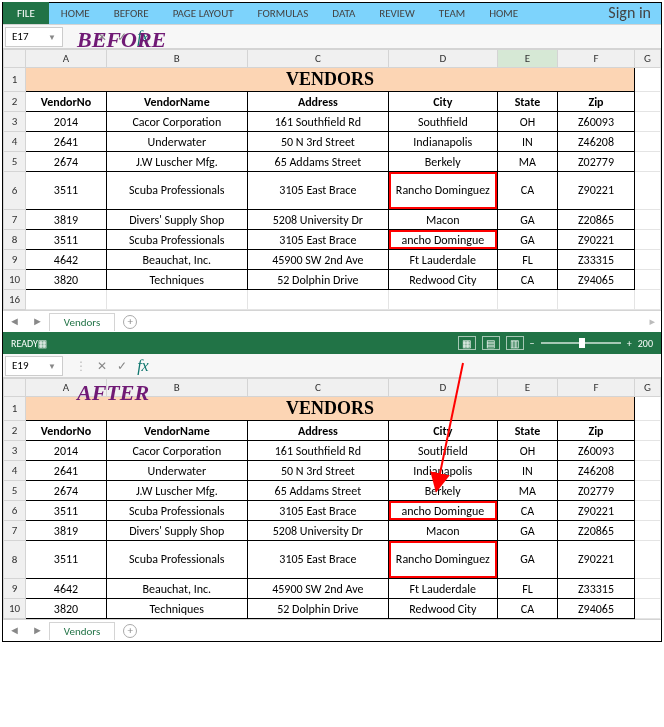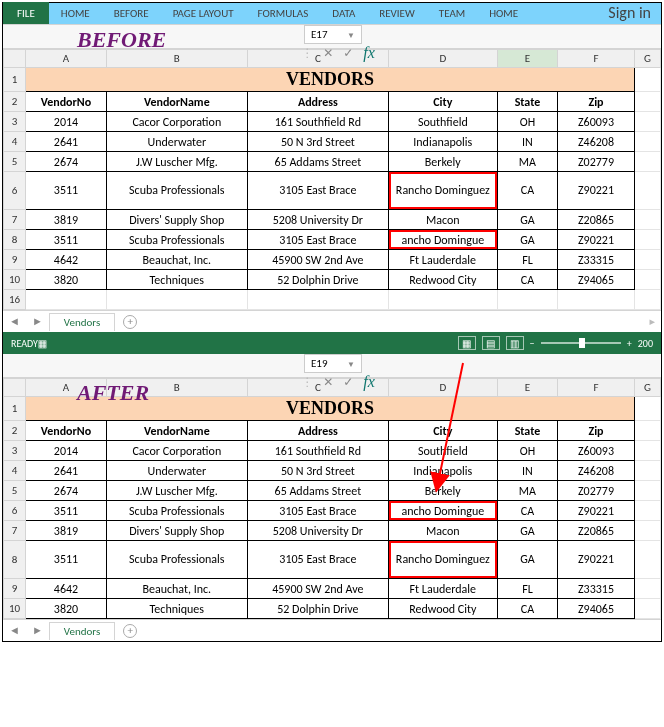--- a/index.html
+++ b/index.html
@@ -2,21 +2,21 @@
 <html><head>
 <meta charset="utf-8">
 <style>
   * { box-sizing: border-box; margin: 0; padding: 0; }
   body { font-family: "Segoe UI", Calibri, Arial, sans-serif; font-size: 12px; background: #fff; color: #000; width: 664px; }
   .frame { border: 1px solid #000; margin: 2px; }
   .ribbon { background: #7dd3fc; border-bottom: 1px solid #d4d4d4; display: flex; align-items: flex-end; height: 22px; }
   .file-tab { background: #217346; color: #fff; font-size: 11px; padding: 4px 14px; height: 22px; display:flex; align-items:center; }
   .ribbon-tab { color: #444; font-size: 11px; padding: 4px 12px; cursor: pointer; }
   .signin { margin-left: auto; font-size: 16px; padding: 2px 10px; color: #444; }
-  .namebox-row { display: flex; align-items: center; border-bottom: 1px solid #d4d4d4; height: 24px; background:#f7f7f7;flex-direction:column; }
+  .namebox-row { display: flex; align-items: center; border-bottom: 1px solid #d4d4d4; height: 24px; background:#f7f7f7; }
   .name-box { border: 1px solid #ccc; width: 58px; height: 20px; font-size: 11px; padding: 2px 6px; background:#fff; display:flex; align-items:center; justify-content:space-between; margin-left:2px;}
   .name-box .dd { font-size: 8px; color:#888;}
   .fx-area { display:flex; align-items:center; gap:10px; margin-left:12px; color:#888;}
   .fx-area .x { font-family: Arial; font-size:12px;}
   .fx-area .chk { font-size:12px;}
   .fx-label { font-style: italic; font-family: "Times New Roman", serif; font-size:16px; color:#0f766e;}
   .overlay-label { position:absolute; color:#701a75; font-weight:bold; font-family:"Times New Roman",serif; font-size:22px; font-style:italic; z-index:10;}
   .grid-area { position:relative; }
   table.sheet { border-collapse: collapse; width: 100%; table-layout: fixed; }
   .colhdr th, .rowhdr { background:#f0f0f0; border:1px solid #d4d4d4; font-weight:normal; font-size:11px; color:#333; text-align:center; height:18px;}

